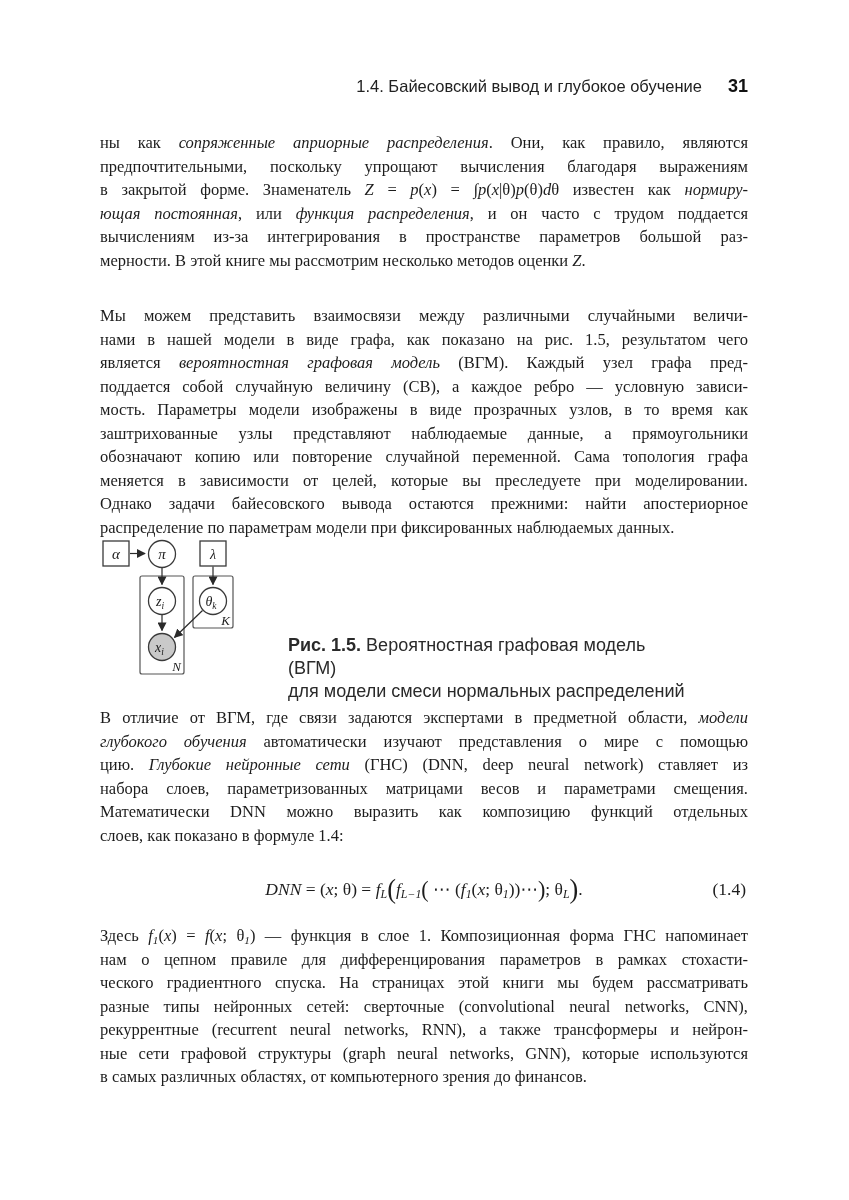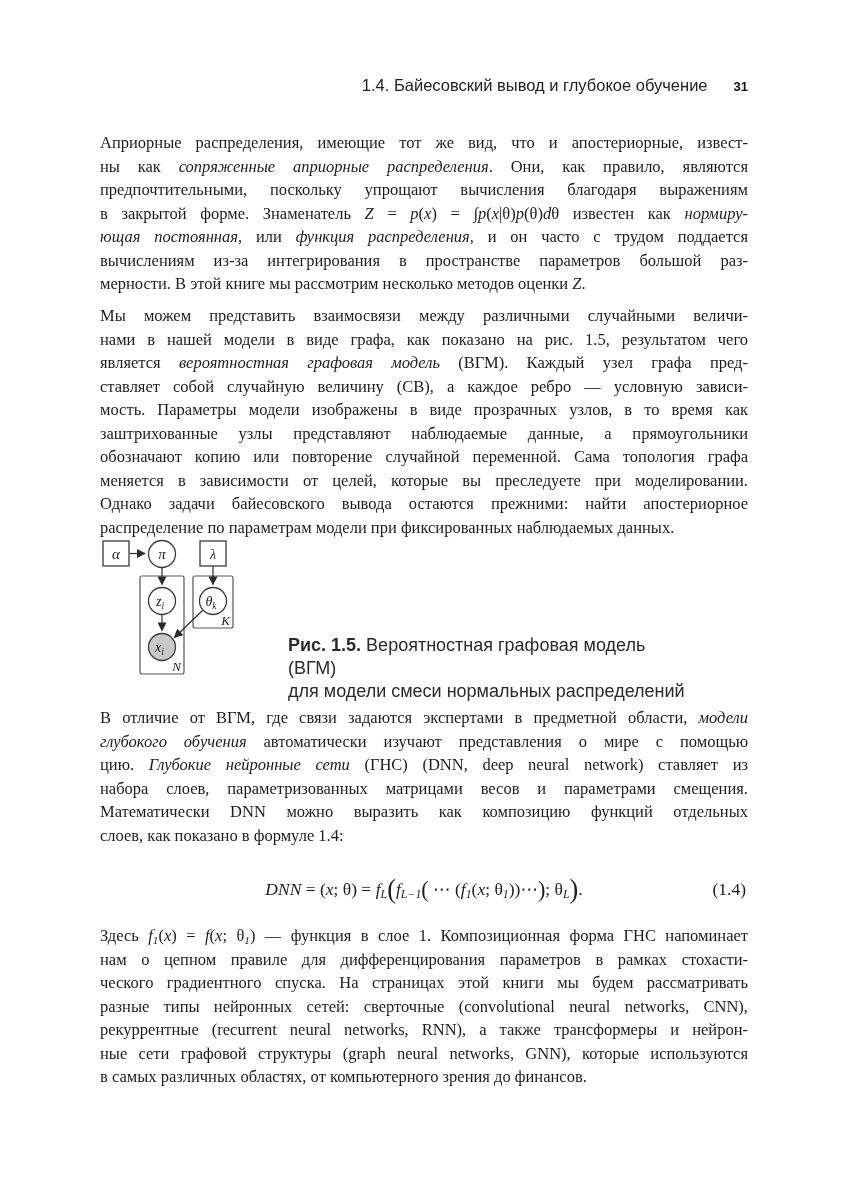--- a/index.html
+++ b/index.html
@@ -12,21 +12,21 @@
     font-family:"Liberation Serif","DejaVu Serif",serif;
     color:#1c1c1c;
   }
   
   .running-header{
     position:absolute;left:100px;top:76px;width:648px;
     font-family:"Liberation Sans","DejaVu Sans",sans-serif;
     font-size:16.5px;color:#222;
     display:flex;justify-content:flex-end;align-items:baseline;gap:26px;
   }
-  .running-header .pagenum{font-weight:bold;font-size:13px;color:#111;}
+  .running-header .pagenum{font-weight:bold;font-size:18px;color:#111;}
   
   .para{
     position:absolute;left:100px;width:648px;
     font-size:16.5px;line-height:23.5px;color:#1c1c1c;
   }
   .para .line{
     text-align:justify;text-align-last:justify;white-space:nowrap;height:23.5px;
   }
   .para .line:last-child{text-align-last:left;}
   
@@ -61,34 +61,33 @@
 <body>
 
 <div class="page">
 
   <div class="running-header">
     <span>1.4. Байесовский вывод и глубокое обучение</span>
       <span class="pagenum">31</span>
   </div>
 
   <div class="para" style="top:131px;">
-      <div class="line"><span class="s-n">Априорные распределения, имеющие тот же вид, что и апостериорные, извест-</span></div>
       <div class="line"><span class="s-n">ны как </span><span class="s-i">сопряженные априорные распределения</span><span class="s-n">. Они, как правило, являются</span></div>
       <div class="line"><span class="s-n">предпочтительными, поскольку упрощают вычисления благодаря выражениям</span></div>
       <div class="line"><span class="s-n">в закрытой форме. Знаменатель </span><span class="s-i">Z</span><span class="s-n"> = </span><span class="s-i">p</span><span class="s-n">(</span><span class="s-i">x</span><span class="s-n">) = ∫</span><span class="s-i">p</span><span class="s-n">(</span><span class="s-i">x</span><span class="s-n">|θ)</span><span class="s-i">p</span><span class="s-n">(θ)</span><span class="s-i">d</span><span class="s-n">θ известен как </span><span class="s-i">нормиру-</span></div>
       <div class="line"><span class="s-i">ющая постоянная</span><span class="s-n">, или </span><span class="s-i">функция распределения</span><span class="s-n">, и он часто с трудом поддается</span></div>
       <div class="line"><span class="s-n">вычислениям из-за интегрирования в пространстве параметров большой раз-</span></div>
       <div class="line"><span class="s-n">мерности. В этой книге мы рассмотрим несколько методов оценки </span><span class="s-i">Z</span><span class="s-n">.</span></div>
     </div>
 
   <div class="para" style="top:304px;">
       <div class="line"><span class="s-n">Мы можем представить взаимосвязи между различными случайными величи-</span></div>
       <div class="line"><span class="s-n">нами в нашей модели в виде графа, как показано на рис. 1.5, результатом чего</span></div>
       <div class="line"><span class="s-n">является </span><span class="s-i">вероятностная графовая модель</span><span class="s-n"> (ВГМ). Каждый узел графа пред-</span></div>
-      <div class="line"><span class="s-n">ставляет собой случайную величину (СВ), а каждое ребро — условную зависи-</span></div>
+      <div class="line"><span class="s-n">поддается собой случайную величину (СВ), а каждое ребро — условную зависи-</span></div>
       <div class="line"><span class="s-n">мость. Параметры модели изображены в виде прозрачных узлов, в то время как</span></div>
       <div class="line"><span class="s-n">заштрихованные узлы представляют наблюдаемые данные, а прямоугольники</span></div>
       <div class="line"><span class="s-n">обозначают копию или повторение случайной переменной. Сама топология графа</span></div>
       <div class="line"><span class="s-n">меняется в зависимости от целей, которые вы преследуете при моделировании.</span></div>
       <div class="line"><span class="s-n">Однако задачи байесовского вывода остаются прежними: найти апостериорное</span></div>
       <div class="line"><span class="s-n">распределение по параметрам модели при фиксированных наблюдаемых данных.</span></div>
     </div>
 
   <svg class="pgm-svg" width="140" height="145" viewBox="0 0 140 145">
     <defs>

